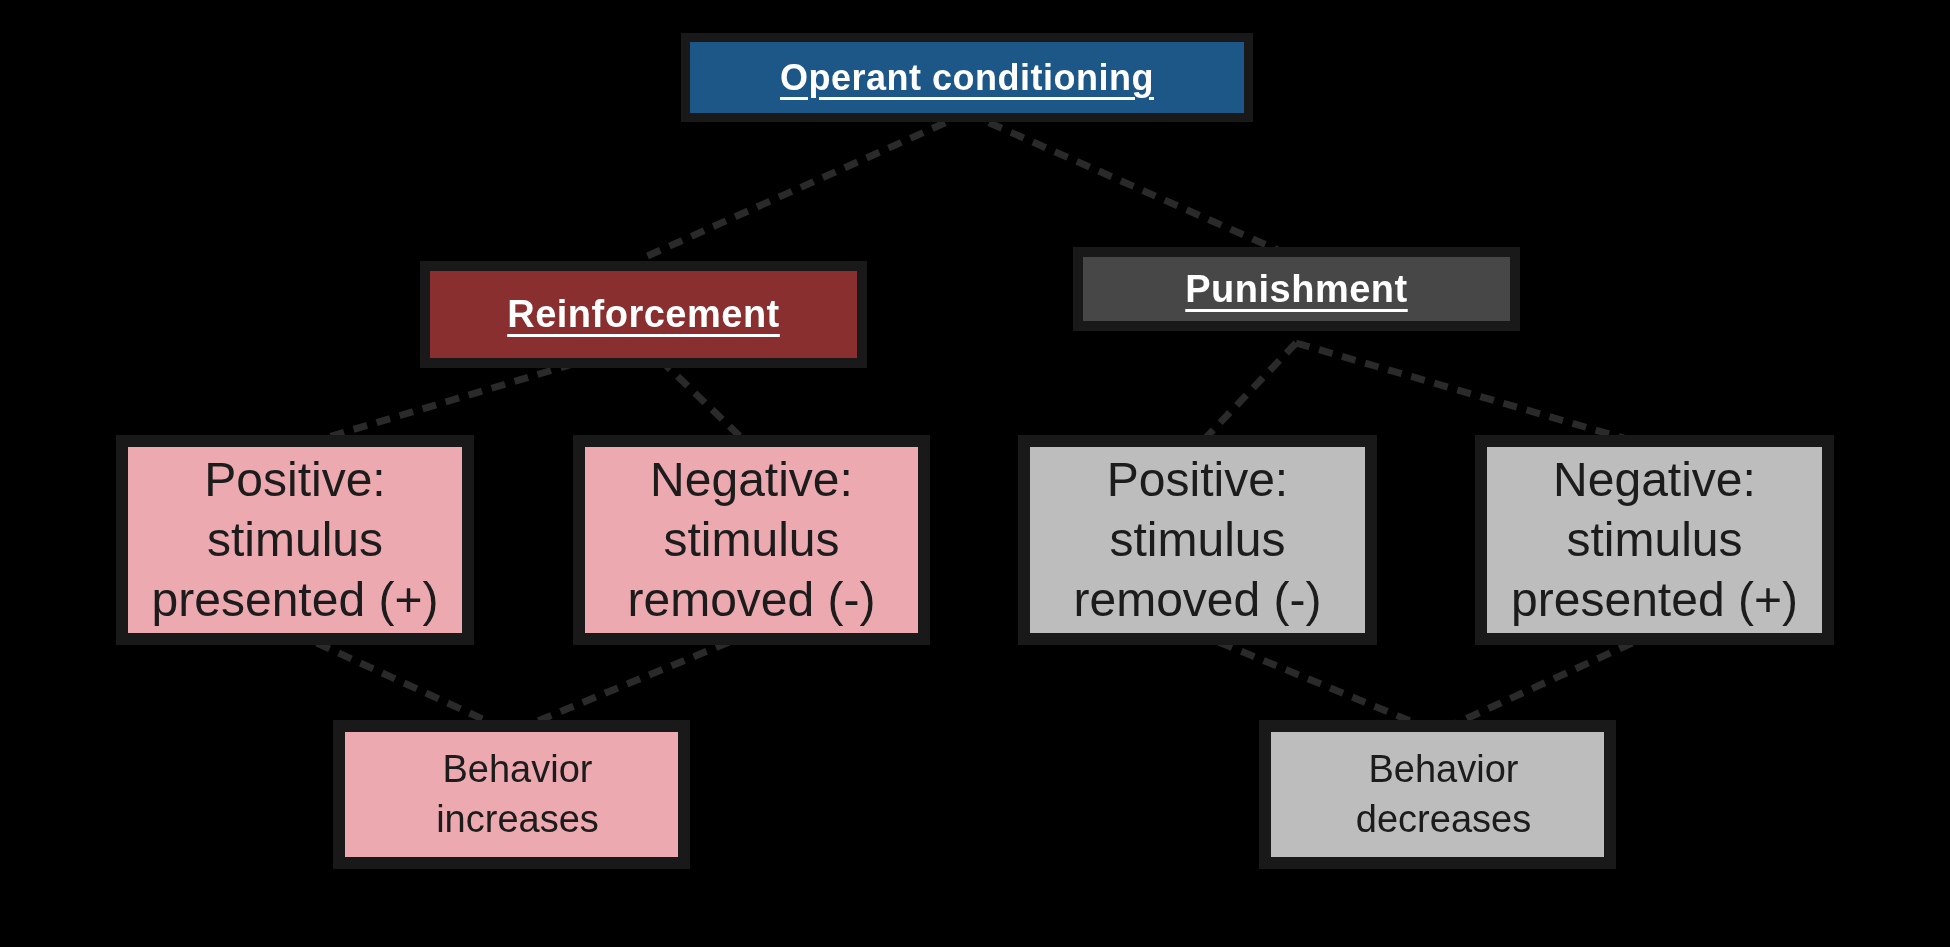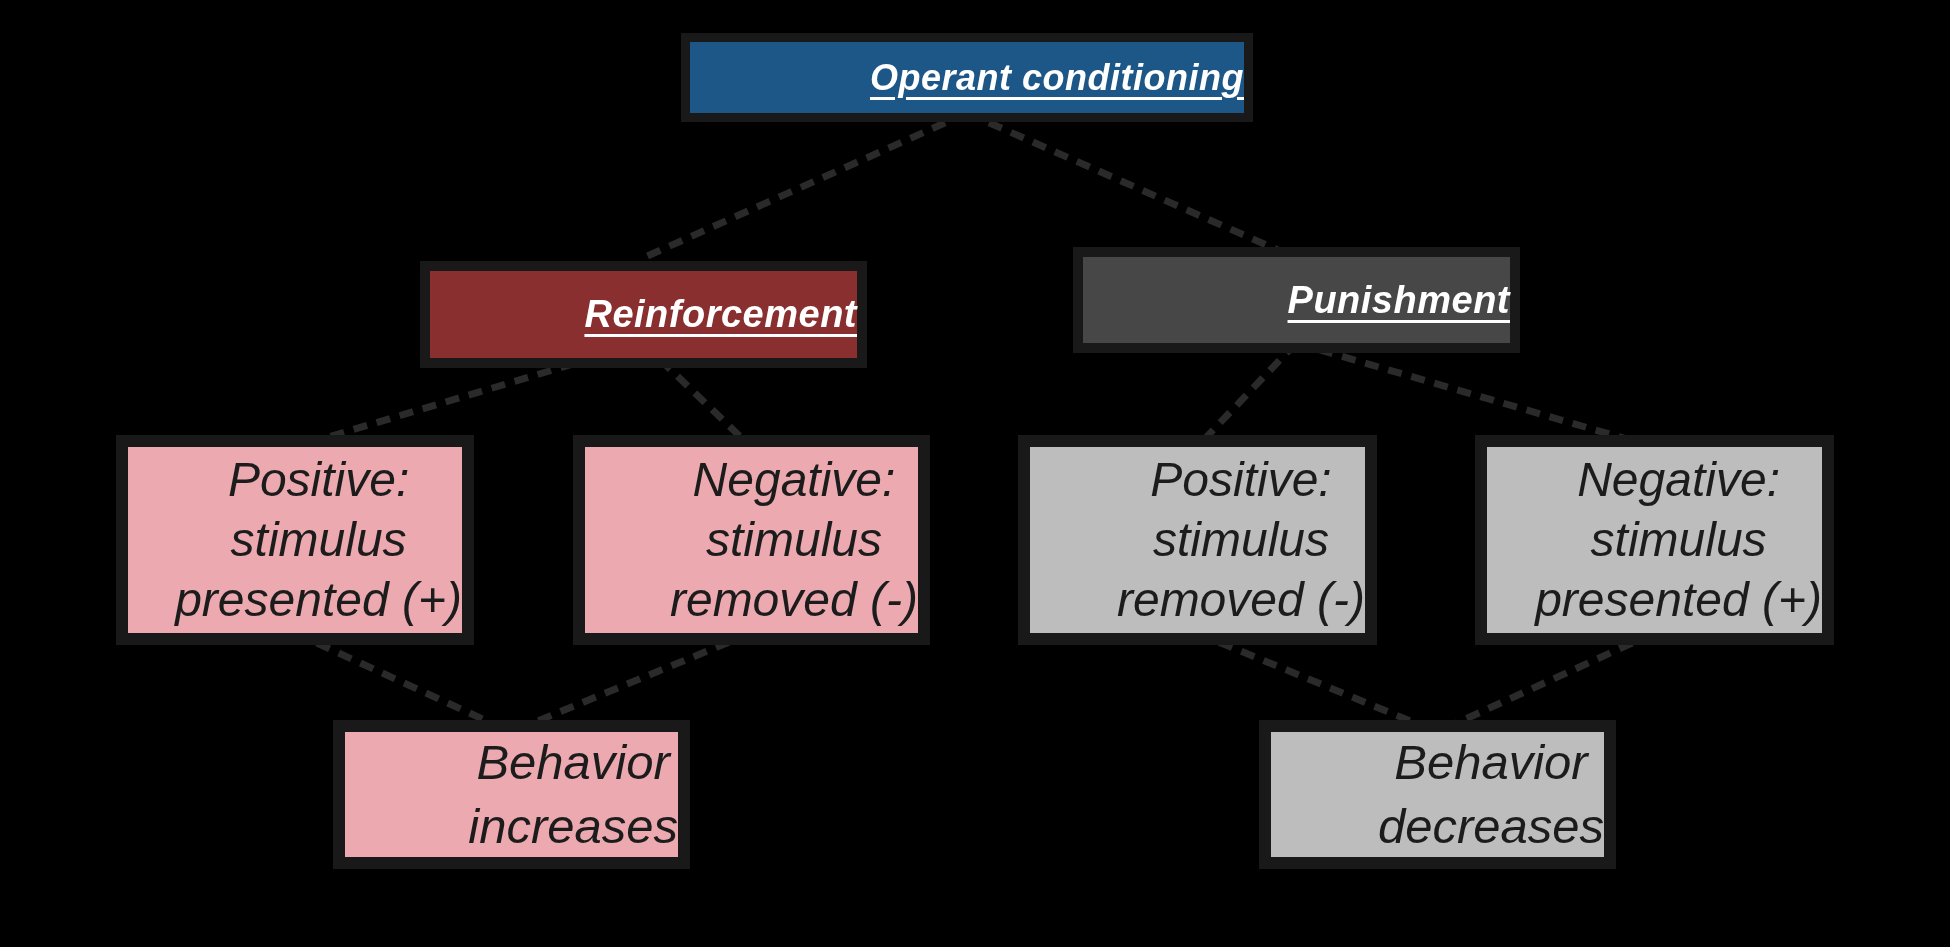--- a/index.html
+++ b/index.html
@@ -22,38 +22,37 @@
     z-index: 0;
   }
   .node {
     position: absolute;
     z-index: 1;
     box-sizing: border-box;
     border-style: solid;
     border-color: #191919;
     display: flex;
     align-items: center;
-    justify-content: flex-end;
+    justify-content: center;
     text-align: center;
-    font-style: italic;
   }
   .label {
     white-space: pre-line;
     display: inline-block;
   }
   .lvl1 .label { font-size: 36px; font-weight: bold; letter-spacing: 0.5px; }
   .lvl2 .label { font-size: 38px; font-weight: bold; letter-spacing: 0.5px; }
   .lvl3 .label { font-size: 48px; font-weight: normal; line-height: 1.25; }
-  .lvl4 .label { font-size: 49px; font-weight: normal; line-height: 1.3; margin-left: 12px; }
+  .lvl4 .label { font-size: 38px; font-weight: normal; line-height: 1.3; margin-left: 12px; }
   .underlined { text-decoration: underline; text-decoration-thickness: 3px; text-underline-offset: 7px; }
 
   
   .n-operant        { left: 681px;  top: 33px;  width: 572px; height: 89px;  border-width: 9px;  }
   .n-reinforcement  { left: 420px;  top: 236px; width: 447px; height: 107px; border-width: 10px; margin-top: 25px; }
-  .n-punishment     { left: 1073px; top: 247px; width: 447px; height: 106px; border-width: 10px; }
+  .n-punishment     { left: 1073px; top: 247px; width: 447px; height: 84px; border-width: 10px; }
   .n-pos-reinf      { left: 116px;  top: 435px; width: 358px; height: 210px; border-width: 12px; }
   .n-neg-reinf      { left: 573px;  top: 435px; width: 357px; height: 210px; border-width: 12px; }
   .n-pos-pun        { left: 1018px; top: 435px; width: 359px; height: 210px; border-width: 12px; }
   .n-neg-pun        { left: 1475px; top: 435px; width: 359px; height: 210px; border-width: 12px; }
   .n-beh-inc        { left: 333px;  top: 720px; width: 357px; height: 149px; border-width: 12px; }
   .n-beh-dec        { left: 1259px; top: 720px; width: 357px; height: 149px; border-width: 12px; }
 </style>
 </head>
 <body style="background: rgb(0, 0, 0);">
 

